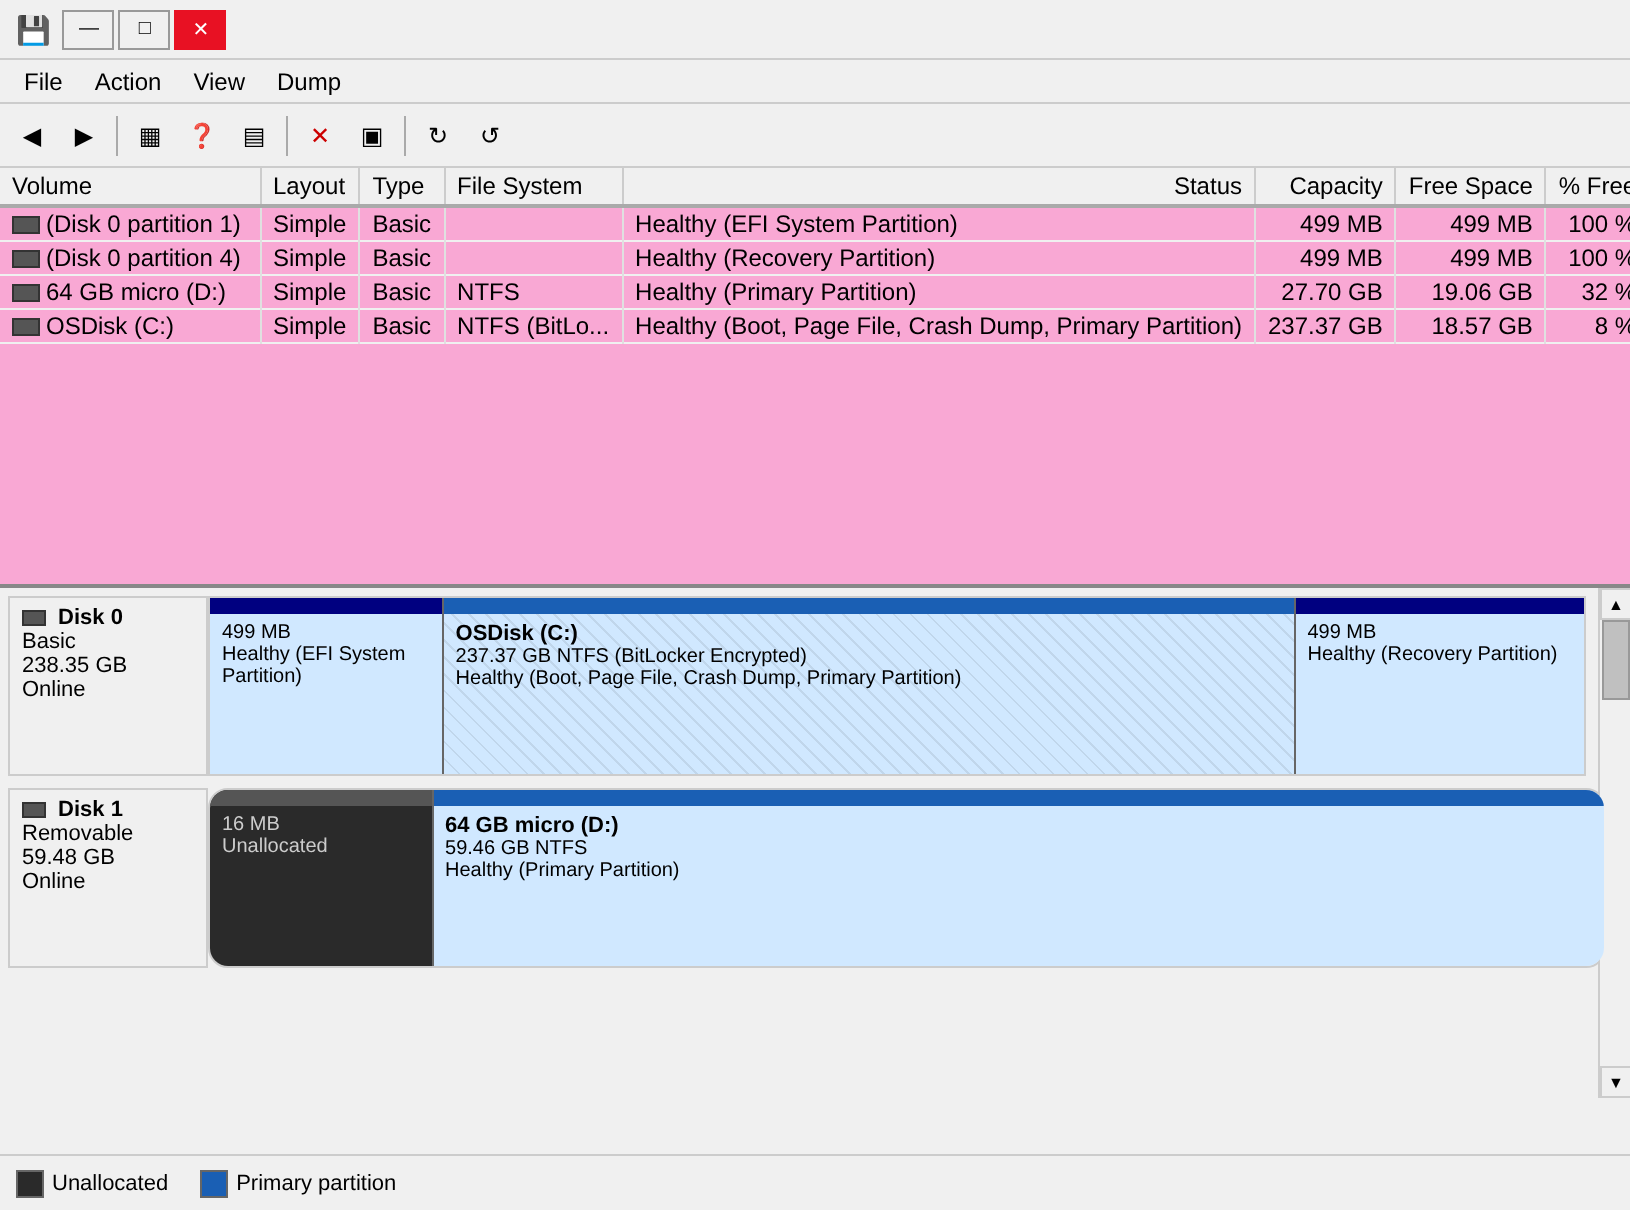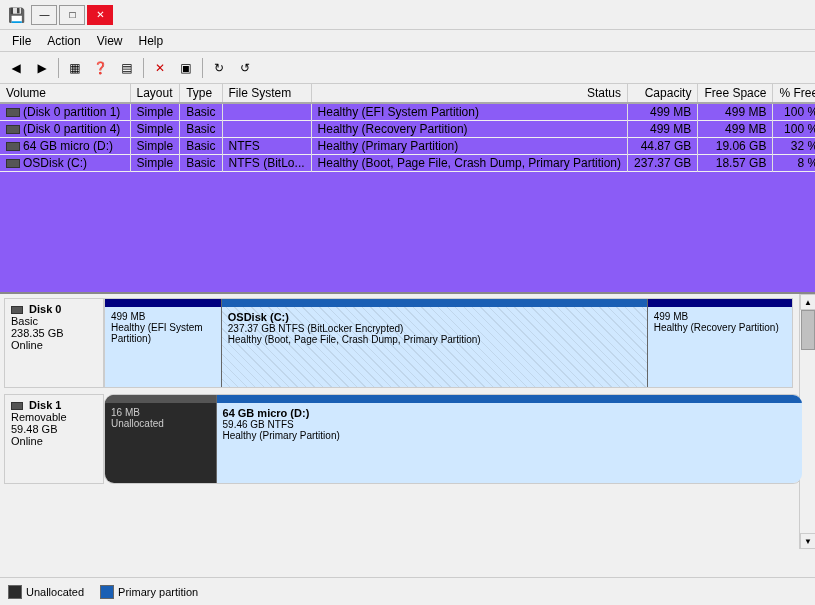--- a/index.html
+++ b/index.html
@@ -68,21 +68,21 @@
       display: flex;
       flex-direction: column;
       height: calc(605px - 30px - 22px - 32px);
     }
 
     
     .table-area {
       height: 210px;
       border-bottom: 2px solid #888;
       overflow-y: auto;
-      background: #8b5cf6;
+      background: #f9a8d4;
     }
     
     table {
       width: 100%;
       border-collapse: collapse;
     }
     thead tr {
       background: #f0f0f0;
       position: sticky;
       top: 0;
@@ -229,21 +229,21 @@
     <button class="win-btn">—</button>
     <button class="win-btn">□</button>
     <button class="win-btn close">✕</button>
   </div>
 </div>
 
 <div class="menu-bar">
   <span class="menu-item">File</span>
   <span class="menu-item">Action</span>
   <span class="menu-item">View</span>
-  <span class="menu-item">Help</span>
+  <span class="menu-item">Dump</span>
 </div>
 
 <div class="toolbar">
   <button class="tb-btn">◀</button>
   <button class="tb-btn">▶</button>
   <div class="tb-separator"></div>
   <button class="tb-btn">▦</button>
   <button class="tb-btn">❓</button>
   <button class="tb-btn">▤</button>
   <div class="tb-separator"></div>
@@ -290,21 +290,21 @@
     <td style="text-align:right;">499 MB</td>
     <td style="text-align:right;">499 MB</td>
     <td style="text-align:right;">100 %</td>
   </tr>
           <tr>
     <td><span style="display:inline-block;width:14px;height:9px;background:#555;margin-right:3px;vertical-align:middle;border:1px solid #333;"></span>64 GB micro (D:)</td>
     <td>Simple</td>
     <td>Basic</td>
     <td>NTFS</td>
     <td>Healthy (Primary Partition)</td>
-    <td style="text-align:right;">44.87 GB</td>
+    <td style="text-align:right;">27.70 GB</td>
     <td style="text-align:right;">19.06 GB</td>
     <td style="text-align:right;">32 %</td>
   </tr>
           <tr>
     <td><span style="display:inline-block;width:14px;height:9px;background:#555;margin-right:3px;vertical-align:middle;border:1px solid #333;"></span>OSDisk (C:)</td>
     <td>Simple</td>
     <td>Basic</td>
     <td>NTFS (BitLo...</td>
     <td>Healthy (Boot, Page File, Crash Dump, Primary Partition)</td>
     <td style="text-align:right;">237.37 GB</td>

